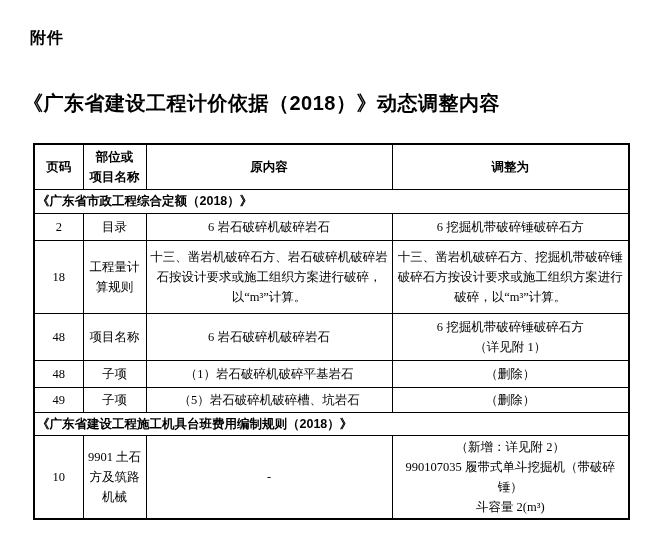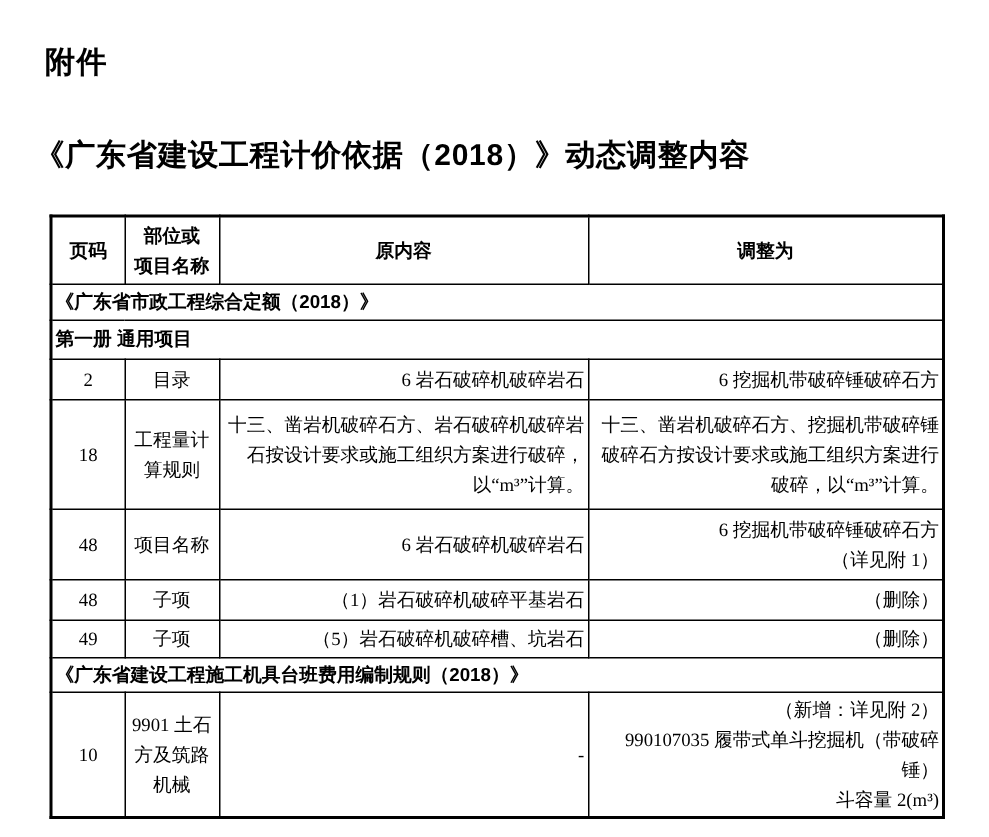--- a/index.html
+++ b/index.html
@@ -7,21 +7,21 @@
     width:659px;height:558px;
     background:#ffffff;
     position:relative;
     font-family:"Liberation Serif", serif;
     color:#000;
     overflow:hidden;
   }
   .attachment{
     position:absolute;left:30px;top:28px;
     font-family:"Liberation Sans", sans-serif;
-    font-size:20px;font-weight:bold;letter-spacing:1px;
+    font-size:16px;font-weight:bold;letter-spacing:1px;
   }
   .doc-title{
     position:absolute;top:90px;left:0;width:523px;
     text-align:center;
     font-family:"Liberation Sans", sans-serif;
     font-size:20px;font-weight:bold;letter-spacing:0.5px;
   }
   table.adj{
     position:absolute;left:33px;top:143px;
     width:595px;
@@ -42,21 +42,21 @@
     font-family:"Liberation Sans", sans-serif;
     font-weight:bold;
     text-align:center;
   }
   td.span-row{
     font-family:"Liberation Sans", sans-serif;
     font-weight:bold;
     text-align:left;
   }
   td.c-center{text-align:center;}
-  td.c-text{text-align:right;padding-left:8px;padding-right:3px;line-height:24px;}
+  td.c-text{text-align:center;padding-left:8px;padding-right:3px;line-height:24px;}
   tr.h45{height:45px;} tr.h24{height:24px;} tr.h26{height:26px;}
   tr.h27{height:27px;} tr.h73{height:73px;} tr.h47{height:47px;}
   tr.h25{height:25px;margin-left:20px;} tr.h22{height:22px;margin-left:26px;}
 </style>
 </head>
 <body>
 
 <div class="attachment">附件</div>
 
 <div class="doc-title">《广东省建设工程计价依据（2018）》动态调整内容</div>
@@ -75,23 +75,20 @@
     <th>部位或
 项目名称</th>
     <th>原内容</th>
     <th>调整为</th>
   </tr>
 
   <tr class="h24">
     <td class="span-row" colspan="4">《广东省市政工程综合定额（2018）》</td>
   </tr>
 
-  <tr class="h26">
-    <td class="span-row" colspan="4">第一册 通用项目</td>
-  </tr>
 
   <tr class="h27">
     <td class="c-center">2</td>
     <td class="c-center">目录</td>
     <td class="c-text">6 岩石破碎机破碎岩石</td>
     <td class="c-text">6 挖掘机带破碎锤破碎石方</td>
   </tr>
 
   <tr class="h73">
     <td class="c-center">18</td>

